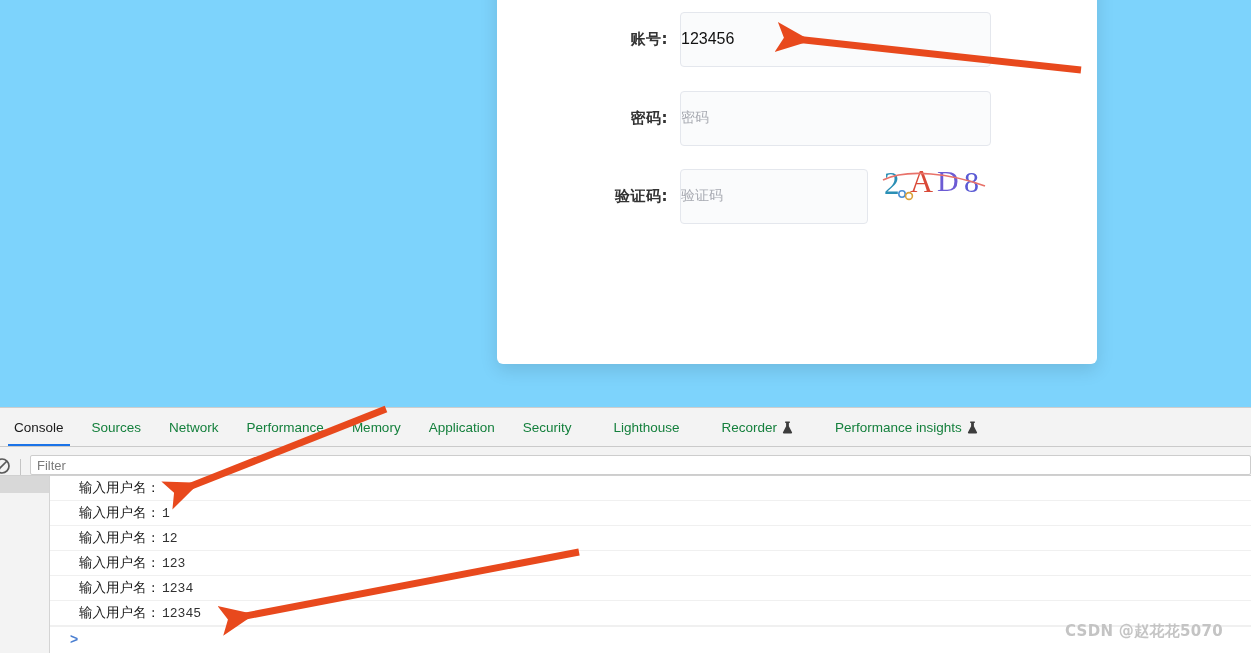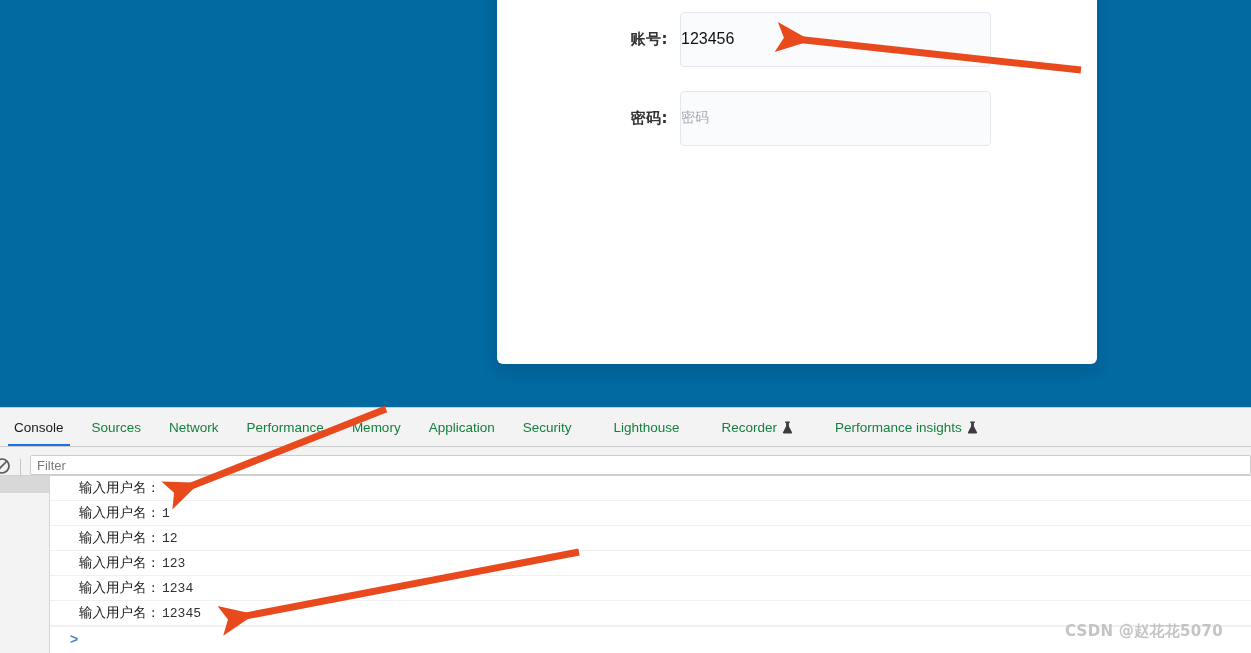--- a/index.html
+++ b/index.html
@@ -265,34 +265,50 @@
     color: #c4c4c4;
     font-family: "DejaVu Sans", "Liberation Sans", sans-serif;
     letter-spacing: .3px;
     white-space: nowrap;
     font-weight: bold;
   }
 </style>
 </head>
 <body>
 
-<div id="page-region" style="background: #0369a1;">
+<div id="page-region" style="background: #7dd3fc;">
 
   <div id="login-card" style="background: rgb(255, 255, 255);">
 
     <div class="form-row" id="account-row">
       <div class="form-label">账号:</div>
       <div class="form-input" id="account-input" title="账号">123456</div>
     </div>
 
     <div class="form-row" id="password-row">
       <div class="form-label">密码:</div>
       <div class="form-input placeholder" id="password-input">密码</div>
     </div>
 
+    <div class="form-row" id="captcha-row">
+      <div class="form-label">验证码:</div>
+      <div class="form-input placeholder" id="captcha-input">验证码</div>
+
+      <div id="captcha-image">
+        <svg width="106" height="46" viewBox="0 0 106 46">
+          <text id="cap-c0" x="2" y="34" font-family="Liberation Serif, serif" font-size="31" fill="#2a8fb5">2</text>
+          <text id="cap-c1" x="28" y="32" font-family="Liberation Serif, serif" font-size="32" fill="#d94a38">A</text>
+          <text id="cap-c2" x="55" y="31" font-family="Liberation Serif, serif" font-size="30" fill="#6c5bd4">D</text>
+          <text id="cap-c3" x="82" y="32" font-family="Liberation Serif, serif" font-size="30" fill="#5a5ad4">8</text>
+          <circle id="cap-d0" cx="20" cy="34" r="3.2" fill="none" stroke-width="1.6" stroke="#4a8fd4"></circle>
+          <circle id="cap-d1" cx="27" cy="36" r="3.4" fill="none" stroke-width="1.6" stroke="#d9a13a"></circle>
+          <path id="cap-noise" d="M1,20 C26,8 70,14 103,26" fill="none" stroke-width="1.7" stroke="#e8726a"></path>
+        </svg>
+      </div>
+    </div>
 
 
   </div>
 </div>
 
 <div id="devtools">
 
   <div id="devtools-tabbar">
     <div class="dt-tab active" style="--u: #1a73e8;">
       <span>Console</span>

